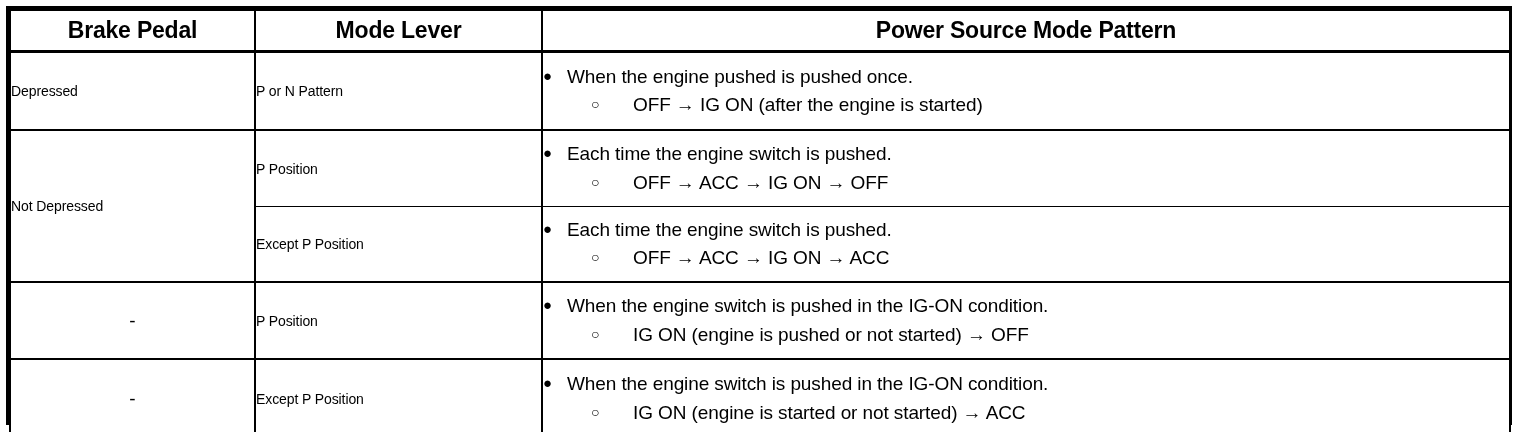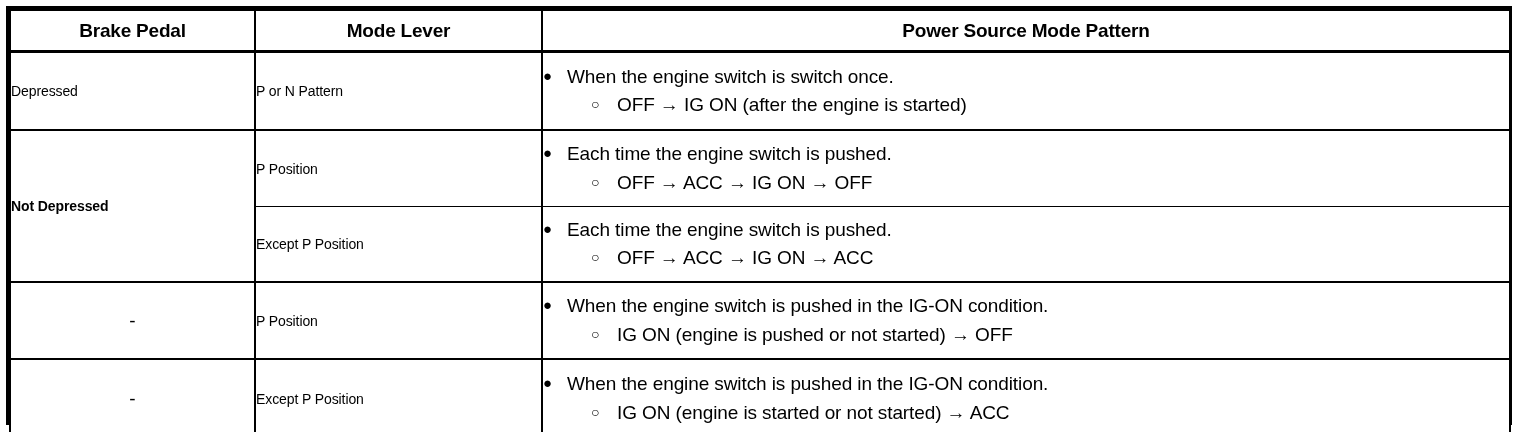--- a/index.html
+++ b/index.html
@@ -41,21 +41,21 @@
   }
 
   
   col.c-brake  { width: 245px; }
   col.c-shift  { width: 287px; }
   col.c-mode   { width: 968px; }
 
   
   tr.header-row th {
     height: 39px;
-    font-size: 19px;
+    font-size: 23px;
     font-weight: bold;
     text-align: center;
     letter-spacing: -0.2px;
     border-bottom-width: 3px;
   }
 
   
   td.cell-center {
     text-align: left;
     font-size: 14px;
@@ -107,34 +107,35 @@
   .sub-line .circle {
     flex: 0 0 auto;
     width: 26px;
     font-size: 14px;
     line-height: 1;
     position: relative;
     top: -2px;
   }
   .sub-line .stxt {
     flex: 0 0 auto;
+    margin-left: 16px;
   }
 
   
   tr.r1 td { height: 76px; }
   tr.r2 td { height: 75px; }
   tr.r3 td { height: 74px; }
   tr.r4 td { height: 75px; }
   tr.r5 td { height: 77px; }
 
   
   tr.r3 td.thin-top { border-top-width: 1px; }
   tr.r2 td.thin-bottom { border-bottom-width: 1px; }
 
-  td.brake-span { border-bottom-width: 2px; font-weight: bold; }
+  td.brake-span { border-bottom-width: 2px; }
 </style>
 </head>
 <body>
 
 <div id="table-wrap">
   <table class="mode-table">
     <colgroup>
       <col class="c-brake">
       <col class="c-shift">
       <col class="c-mode">
@@ -147,21 +148,21 @@
       </tr>
     </thead>
     <tbody>
 
       <tr class="r1">
         <td class="cell-center">Depressed</td>
         <td class="cell-center">P or N Pattern</td>
         <td class="mode-cell">
           <div class="bullet-line">
             <span class="dot">●</span>
-            <span class="btxt">When the engine switch is switch once.</span>
+            <span class="btxt">When the engine pushed is pushed once.</span>
           </div>
           <div class="sub-line">
             <span class="circle">○</span>
             <span class="stxt">OFF → IG ON (after the engine is started)</span>
           </div>
         </td>
       </tr>
 
       <tr class="r2">
         <td class="cell-center brake-span" rowspan="2">Not Depressed</td>

